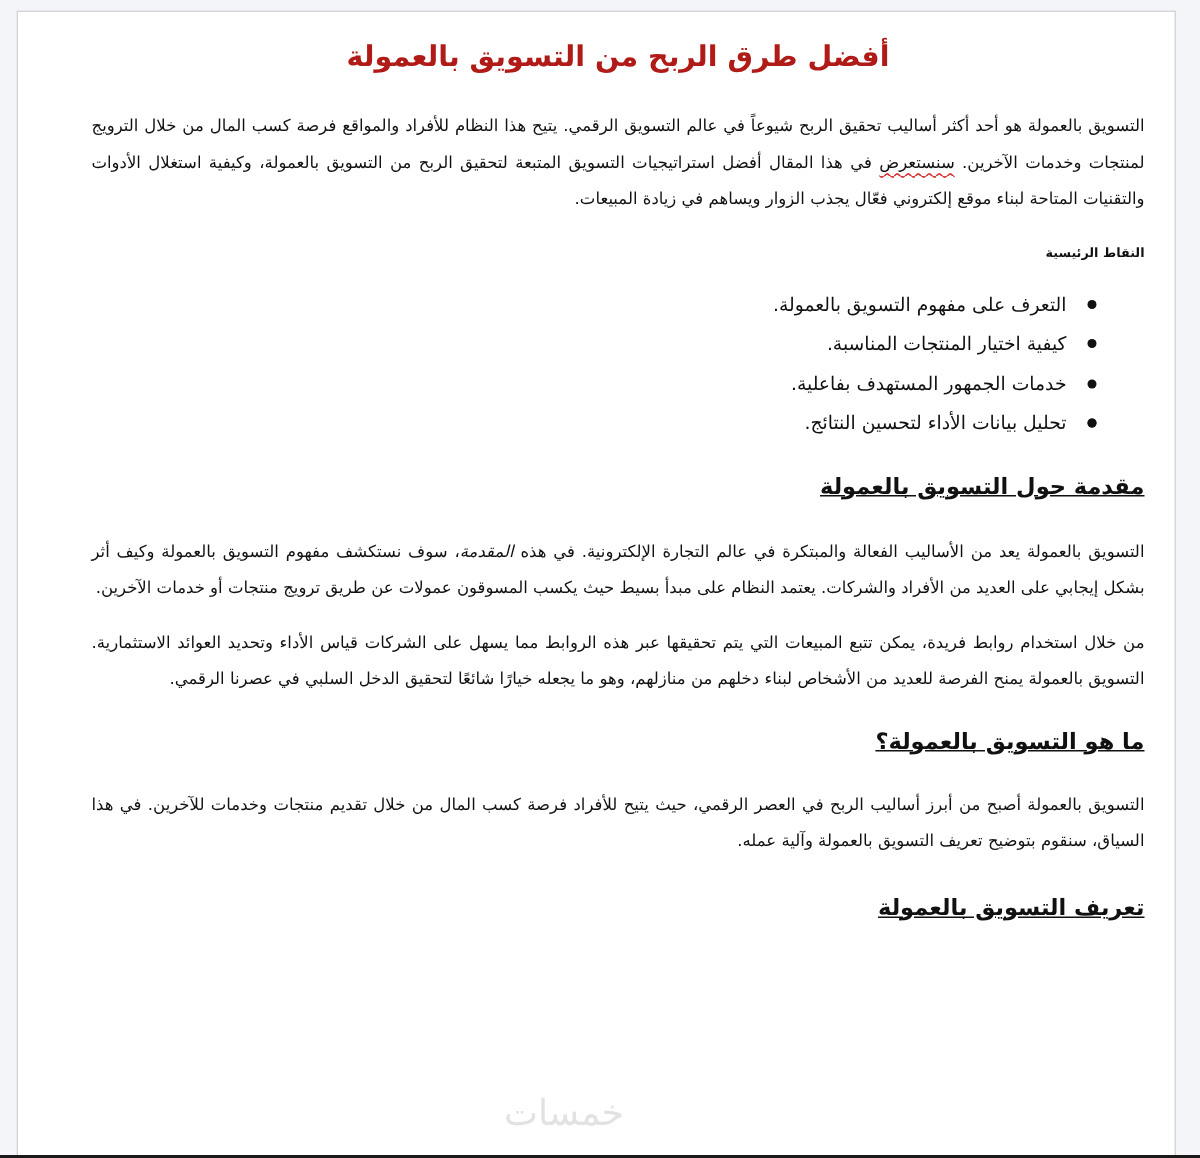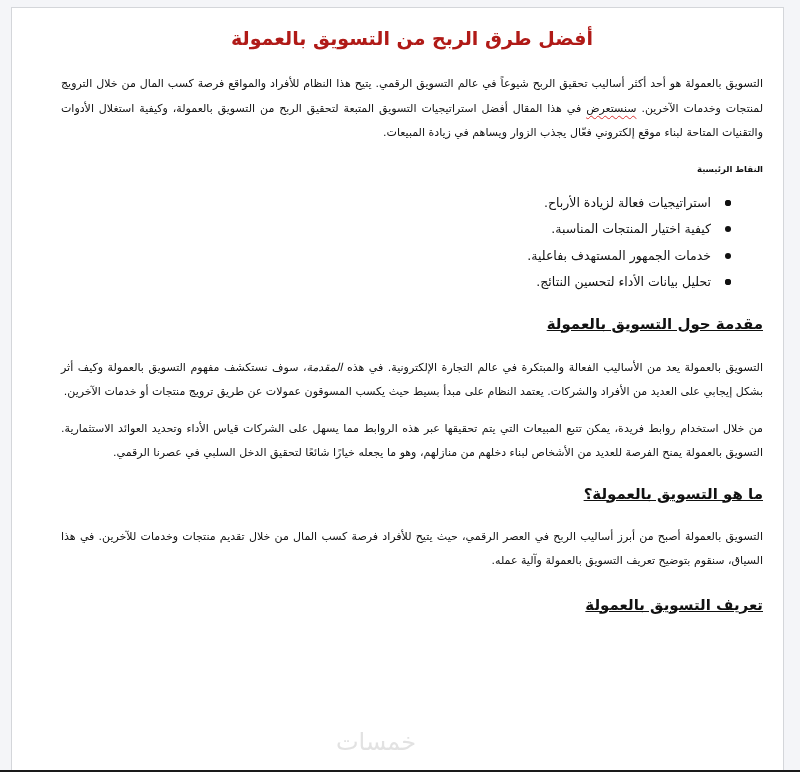--- a/index.html
+++ b/index.html
@@ -60,22 +60,21 @@
 
 <div class="page">
   <div class="content">
     <h1 class="title">أفضل طرق الربح من التسويق بالعمولة</h1>
 
     <p class="para p1"><span>التسويق بالعمولة هو أحد أكثر أساليب تحقيق الربح شيوعاً في عالم التسويق الرقمي. يتيح هذا النظام للأفراد والمواقع فرصة كسب المال من خلال الترويج لمنتجات وخدمات الآخرين. </span><span class="spell">سنستعرض</span><span> في هذا المقال أفضل استراتيجيات التسويق المتبعة لتحقيق الربح من التسويق بالعمولة، وكيفية استغلال الأدوات والتقنيات المتاحة لبناء موقع إلكتروني فعّال يجذب الزوار ويساهم في زيادة المبيعات.</span></p>
 
     <div class="small-label">النقاط الرئيسية</div>
 
     <ul class="points">
-      <li><span class="bullet"></span></li>
-      <li><span class="bullet"></span><span>استراتيجيات فعالة لزيادة الأرباح.</span></li>
+      <li><span class="bullet"></span><span>التعرف على مفهوم التسويق بالعمولة.</span></li>
       <li><span class="bullet"></span><span>كيفية اختيار المنتجات المناسبة.</span></li>
       <li><span class="bullet"></span><span>خدمات الجمهور المستهدف بفاعلية.</span></li>
       <li><span class="bullet"></span></li>
       <li><span class="bullet"></span><span>تحليل بيانات الأداء لتحسين النتائج.</span></li>
     </ul>
 
     <h2 class="h2 h-intro">مقدمة حول التسويق بالعمولة</h2>
     <p class="para p-intro"><span>التسويق بالعمولة يعد من الأساليب الفعالة والمبتكرة في عالم التجارة الإلكترونية. في هذه </span><em class="ital">المقدمة</em><span>، سوف نستكشف مفهوم التسويق بالعمولة وكيف أثر بشكل إيجابي على العديد من الأفراد والشركات. يعتمد النظام على مبدأ بسيط حيث يكسب المسوقون عمولات عن طريق ترويج منتجات أو خدمات الآخرين.</span></p>
     <p class="para p-2">من خلال استخدام روابط فريدة، يمكن تتبع المبيعات التي يتم تحقيقها عبر هذه الروابط مما يسهل على الشركات قياس الأداء وتحديد العوائد الاستثمارية. التسويق بالعمولة يمنح الفرصة للعديد من الأشخاص لبناء دخلهم من منازلهم، وهو ما يجعله خيارًا شائعًا لتحقيق الدخل السلبي في عصرنا الرقمي.</p>
 

